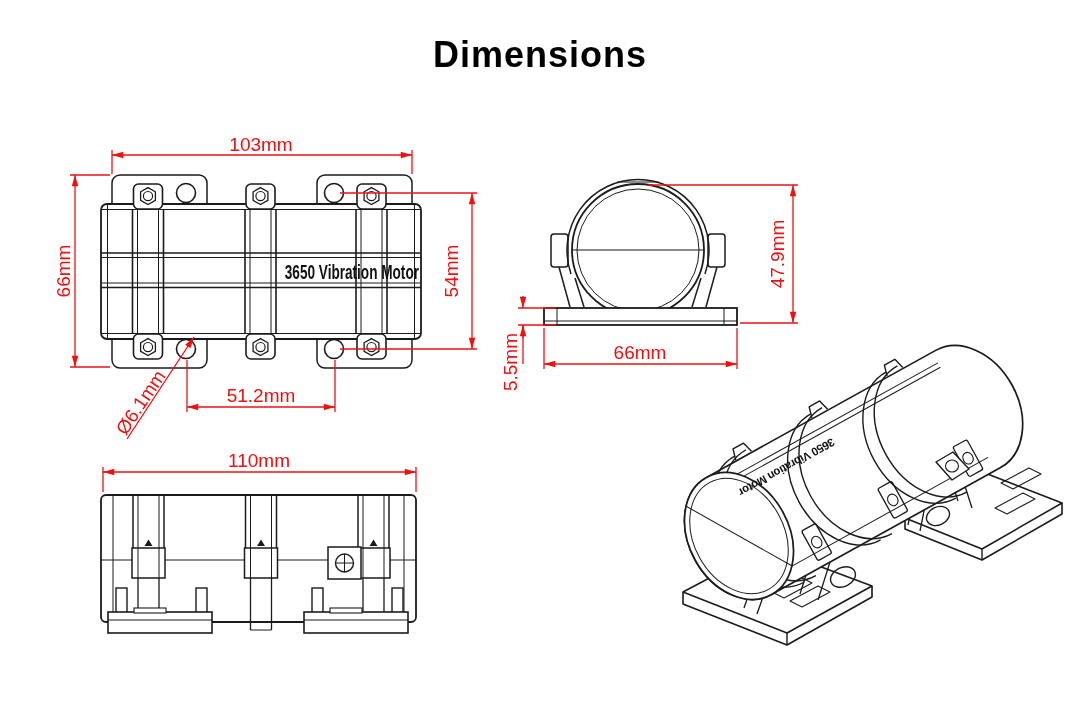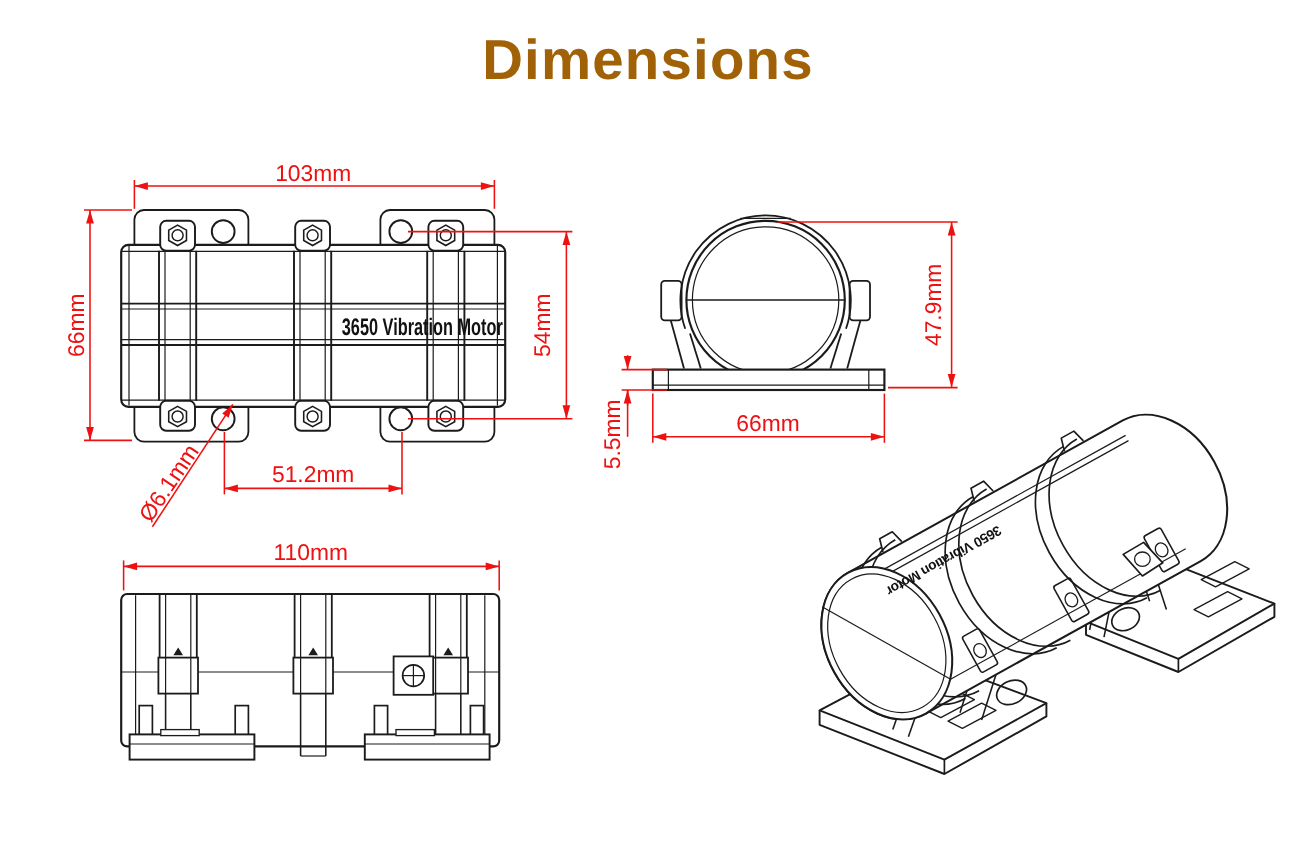--- a/index.html
+++ b/index.html
@@ -1,17 +1,17 @@
 <!DOCTYPE html>
 <html><head>
 <meta charset="utf-8">
 <style>
   html,body{margin:0;padding:0;background:#fff;width:1080px;height:717px;overflow:hidden;}
   .page{position:relative;width:1080px;height:717px;background:#fff;font-family:"Liberation Sans",sans-serif;}
-  .title{position:absolute;top:22px;left:0;right:0;text-align:center;font-size:47px;font-weight:700;color:#a16207;letter-spacing:1px;margin:0;}
+  .title{position:absolute;top:22px;left:0;right:0;text-align:center;font-size:36px;font-weight:700;color:#000000;letter-spacing:1px;margin:12px;}
   svg{position:absolute;left:0;top:0;}
   text{font-family:"Liberation Sans",sans-serif;}
   .dimtxt{font-size:19px;fill:#ee1111;stroke:none;}
 </style>
 </head>
 <body>
 
 <div class="page">
   <h1 class="title">Dimensions</h1>
 

